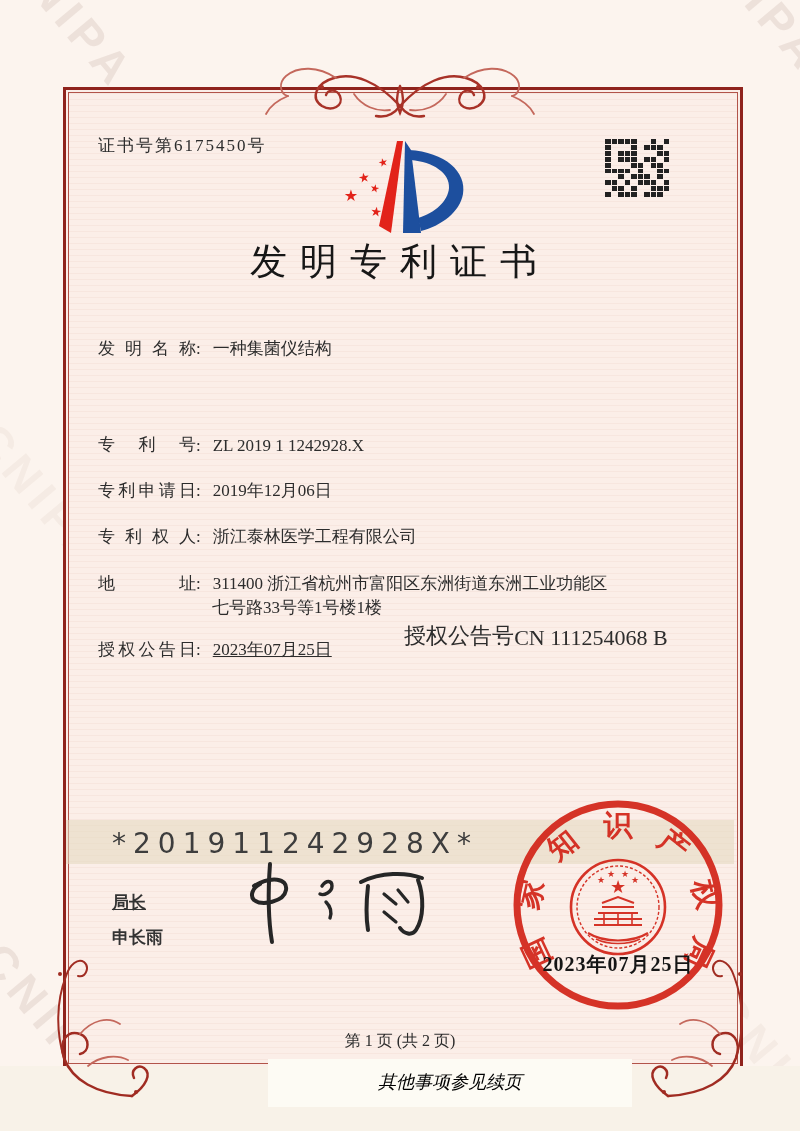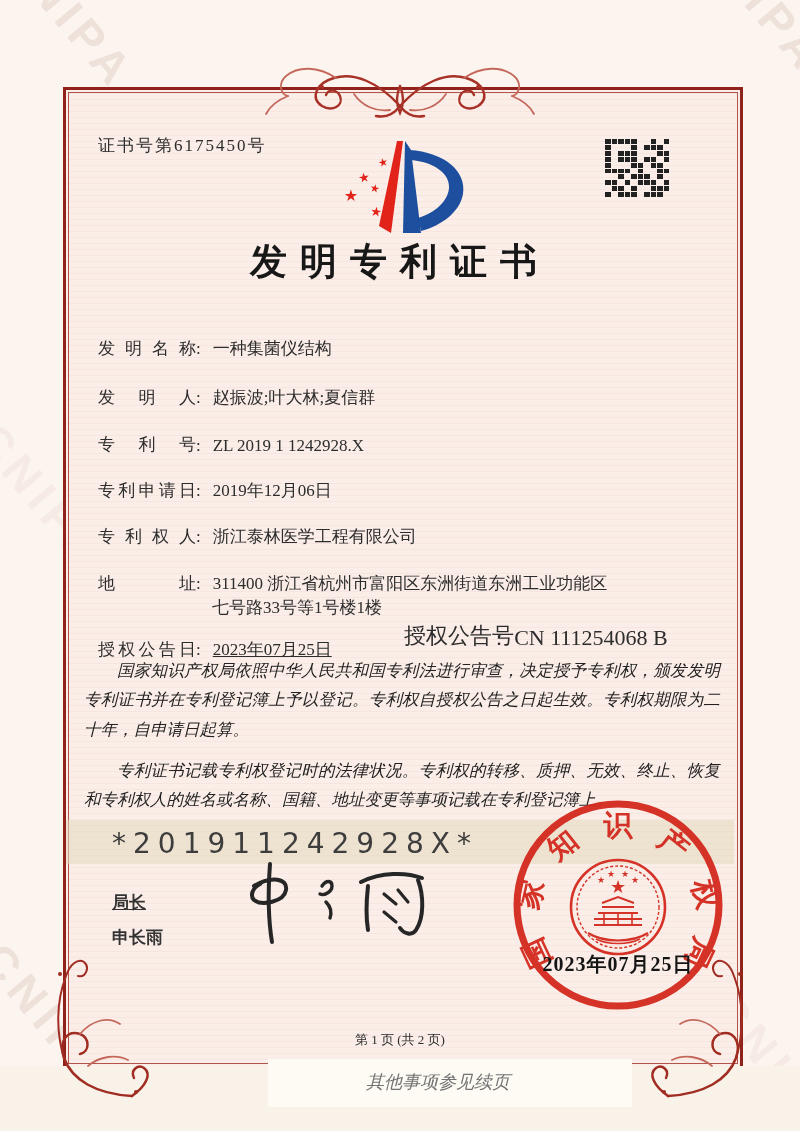--- a/index.html
+++ b/index.html
@@ -18,42 +18,42 @@
   .frame-inner{position:absolute;inset:2px;border:1px solid #b2544a;
       background:repeating-linear-gradient(180deg, rgba(214,160,140,.10) 0 1px, rgba(0,0,0,0) 1px 6px);}
   .band{position:absolute;left:66px;top:820px;width:668px;height:44px;
         background:rgba(228,216,190,.55);}
   .below-band{position:absolute;left:0;top:1066px;width:800px;height:65px;background:#f8f2e8;}
   .note-box{position:absolute;left:268px;top:1059px;width:364px;height:48px;background:#fdfbf4;}
 
   
   .cert-no{position:absolute;left:98px;top:134px;font-size:17px;letter-spacing:2px;color:#2c2c2c;}
   .title{position:absolute;left:100px;top:237px;width:600px;text-align:center;
-         font-size:37px;font-weight:bold;letter-spacing:13px;color:#171717;}
+         font-size:37px;font-weight:normal;letter-spacing:13px;color:#171717;}
   .frow{position:absolute;left:98px;font-size:17px;color:#2c2c2c;white-space:nowrap;}
   .flabel{display:inline-block;width:98px;text-align:justify;text-align-last:justify;vertical-align:bottom;}
   .fcolon{display:inline-block;}
   .fvalue{margin-left:12px;margin-top:28px;}
   .addr2{position:absolute;left:212px;top:596px;font-size:17px;color:#2c2c2c;}
   .grant2{position:absolute;left:404px;top:621px;font-size:22px;color:#2c2c2c;white-space:nowrap;}
   .grant2 .flabel{width:92px;}
   .paras{position:absolute;left:84px;top:656px;width:636px;}
   .paras p{margin:0 0 12px 0;font-size:16.5px;line-height:1.78;color:#222;
            text-indent:2em;font-style:italic;text-align:justify;}
   .serial{position:absolute;left:112px;top:827px;font-family:"DejaVu Sans","Liberation Sans",sans-serif;
           font-size:28px;letter-spacing:7px;color:#3d3d3d;}
   .sig-title{position:absolute;left:112px;top:891px;font-family:"Liberation Sans","DejaVu Sans",sans-serif;
              font-size:17px;font-weight:600;color:#333;text-decoration:underline;}
   .sig-name{position:absolute;left:112px;top:926px;font-family:Liberation Sans, sans-serif;
             font-size:17px;font-weight:600;color:#333;}
   .signature{position:absolute;left:226px;top:856px;}
   .footer-page{position:absolute;left:100px;top:1031px;width:600px;text-align:center;
-               font-size:13px;color:#2c2c2c;}
-  .footer-note{position:absolute;left:256px;top:1070px;width:364px;text-align:center;
-               font-size:18px;font-style:italic;color:#737373;}
+               font-size:16px;color:#2c2c2c;}
+  .footer-note{position:absolute;left:268px;top:1070px;width:364px;text-align:center;
+               font-size:18px;font-style:italic;color:#000000;}
 
   
   .qr{position:absolute;left:605px;top:139px;width:64px;height:58px;display:grid;
       grid-template-columns:repeat(10,1fr);grid-template-rows:repeat(10,1fr);gap:1px;
       filter:blur(.6px);}
   .qc{background:transparent;}
   .qc.on{background:#222;}
 
   
   .logo{position:absolute;left:333px;top:138px;}
@@ -253,47 +253,40 @@
       <div class="qc on"></div>
       <div class="qc on"></div>
       <div class="qc"></div>
     </div>
 
   <div class="title">发明专利证书</div>
 
   <div class="frow" style="top:337px;">
     <span class="flabel">发明名称</span><span class="fcolon">:</span><span class="fvalue">一种集菌仪结构</span>
   </div>
-  <div class="frow" style="top:386px;">
-    <span class="flabel">发明人</span><span class="fcolon">:</span><span class="fvalue">赵振波;叶大林;夏信群</span>
-  </div>
   <div class="frow" style="top:433px;">
     <span class="flabel">专利号</span><span class="fcolon">:</span><span class="fvalue">ZL 2019 1 1242928.X</span>
   </div>
   <div class="frow" style="top:479px;">
     <span class="flabel">专利申请日</span><span class="fcolon">:</span><span class="fvalue">2019年12月06日</span>
   </div>
   <div class="frow" style="top:525px;">
     <span class="flabel">专利权人</span><span class="fcolon">:</span><span class="fvalue">浙江泰林医学工程有限公司</span>
   </div>
   <div class="frow" style="top:572px;">
     <span class="flabel">地址</span><span class="fcolon">:</span><span class="fvalue">311400 浙江省杭州市富阳区东洲街道东洲工业功能区</span>
   </div>
   <div class="addr2">七号路33号等1号楼1楼</div>
   <div class="frow" style="top:638px;text-decoration:underline;">
     <span class="flabel">授权公告日</span><span class="fcolon">:</span><span class="fvalue">2023年07月25日</span>
   </div>
   <div class="grant2">
     <span class="flabel">授权公告号</span><span class="fcolon">:</span><span class="fvalue">CN 111254068 B</span>
   </div>
 
-  <div class="paras">
-    <p>国家知识产权局依照中华人民共和国专利法进行审查，决定授予专利权，颁发发明专利证书并在专利登记簿上予以登记。专利权自授权公告之日起生效。专利权期限为二十年，自申请日起算。</p>
-    <p>专利证书记载专利权登记时的法律状况。专利权的转移、质押、无效、终止、恢复和专利权人的姓名或名称、国籍、地址变更等事项记载在专利登记簿上。</p>
-  </div>
 
   <div class="serial">*201911242928X*</div>
 
   <div class="sig-title">局长</div>
   <div class="sig-name">申长雨</div>
   <svg class="signature" width="210" height="96" viewBox="0 0 210 96">
     <g fill="none" stroke="#262626" stroke-width="4" stroke-linecap="round">
       <path d="M28,30 C45,20 62,22 60,34 C58,46 36,50 28,44 C24,40 26,32 34,28"></path>
       <path d="M44,8 C42,35 42,62 46,86"></path>
       <path d="M96,30 C100,24 106,24 106,30 C106,36 98,40 94,38" stroke-width="3.4"></path>

